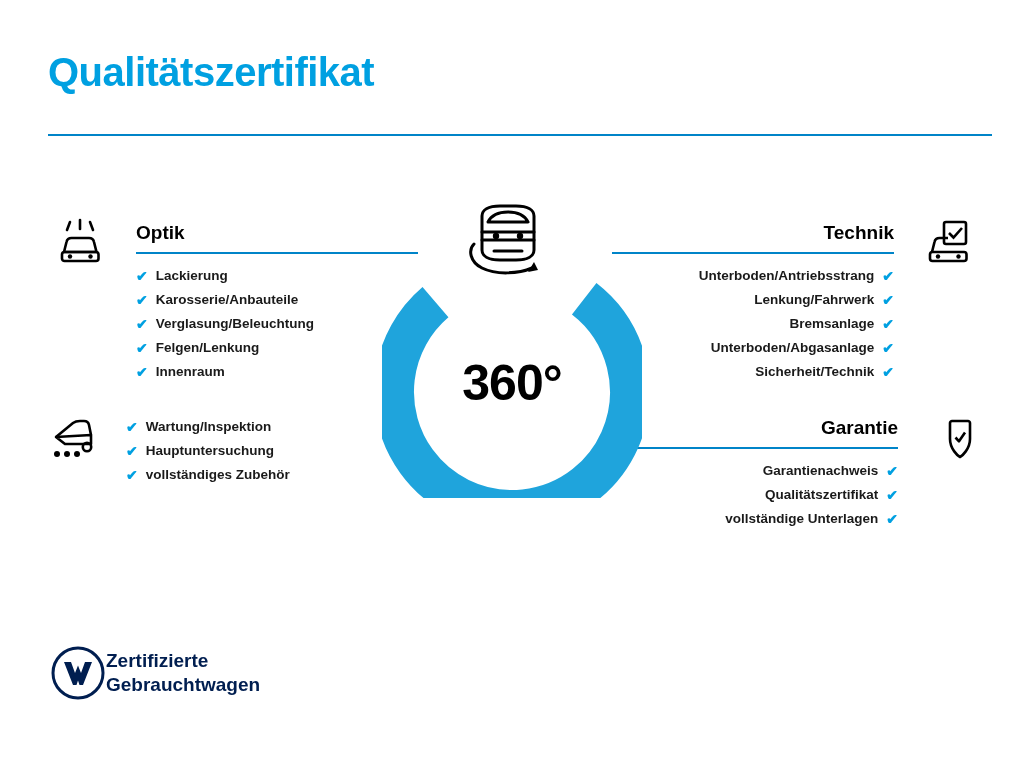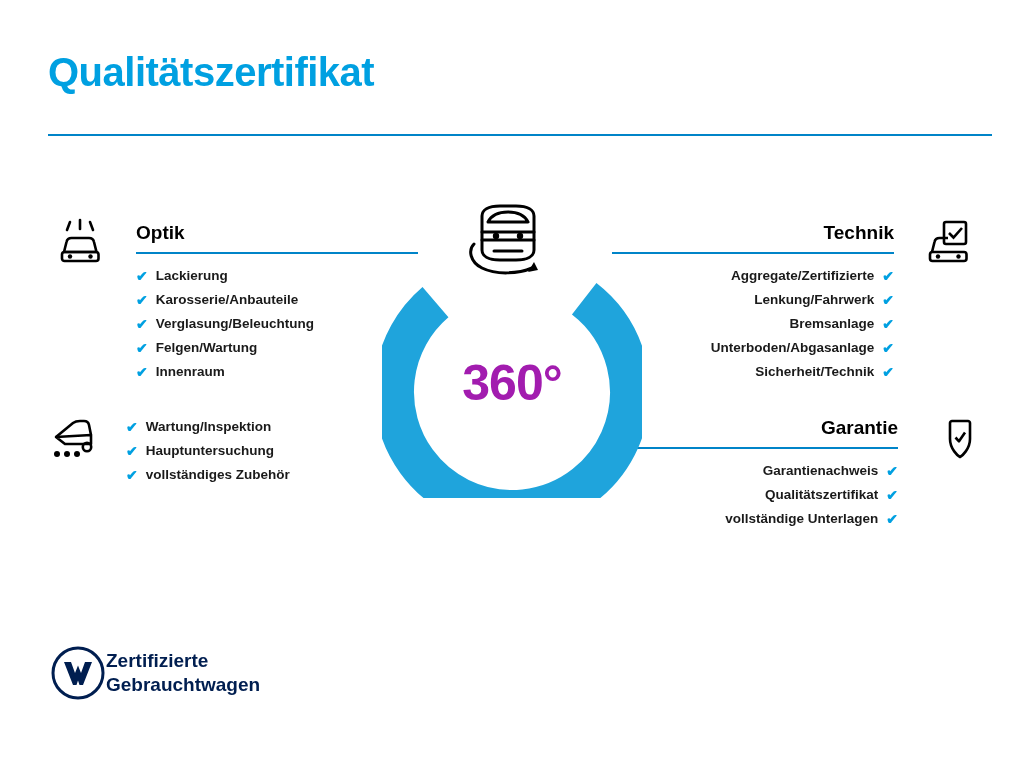--- a/index.html
+++ b/index.html
@@ -121,21 +121,21 @@
     width: 260px;
     height: 236px;
   }
   .deg360 {
     position: absolute;
     left: 0; top: 92px;
     width: 260px;
     text-align: center;
     font-size: 50px;
     font-weight: bold;
-    color: #a21caf;
+    color: #000000;
     letter-spacing: -1px;
   }
   .car-top {
     position: absolute;
     left: 78px;
     top: 0px;
     width: 120px;
     height: 90px;
   }
 
@@ -191,21 +191,21 @@
       <div class="item">
           <span class="check">✔</span>
           <span>Karosserie/Anbauteile</span>
         </div>
       <div class="item">
           <span class="check">✔</span>
           <span>Verglasung/Beleuchtung</span>
         </div>
       <div class="item">
           <span class="check">✔</span>
-          <span>Felgen/Wartung</span>
+          <span>Felgen/Lenkung</span>
         </div>
       <div class="item">
           <span class="check">✔</span>
           <span>Innenraum</span>
         </div>
     </div>
   </div>
 
   <div class="quad left" id="quad-wartung">
     <span class="quad-icon">
@@ -249,21 +249,21 @@
         <circle cx="50.5" cy="38.5" r="2.2" fill="#000"></circle>
       </svg>
     </span>
     <div class="quad-head">
       <div class="quad-title">Technik</div>
       <div class="quad-rule"></div>
     </div>
     <div class="items">
       <div class="item">
           <span class="check">✔</span>
-          <span>Aggregate/Zertifizierte</span>
+          <span>Unterboden/Antriebsstrang</span>
         </div>
       <div class="item">
           <span class="check">✔</span>
           <span>Lenkung/Fahrwerk</span>
         </div>
       <div class="item">
           <span class="check">✔</span>
           <span>Bremsanlage</span>
         </div>
       <div class="item">

